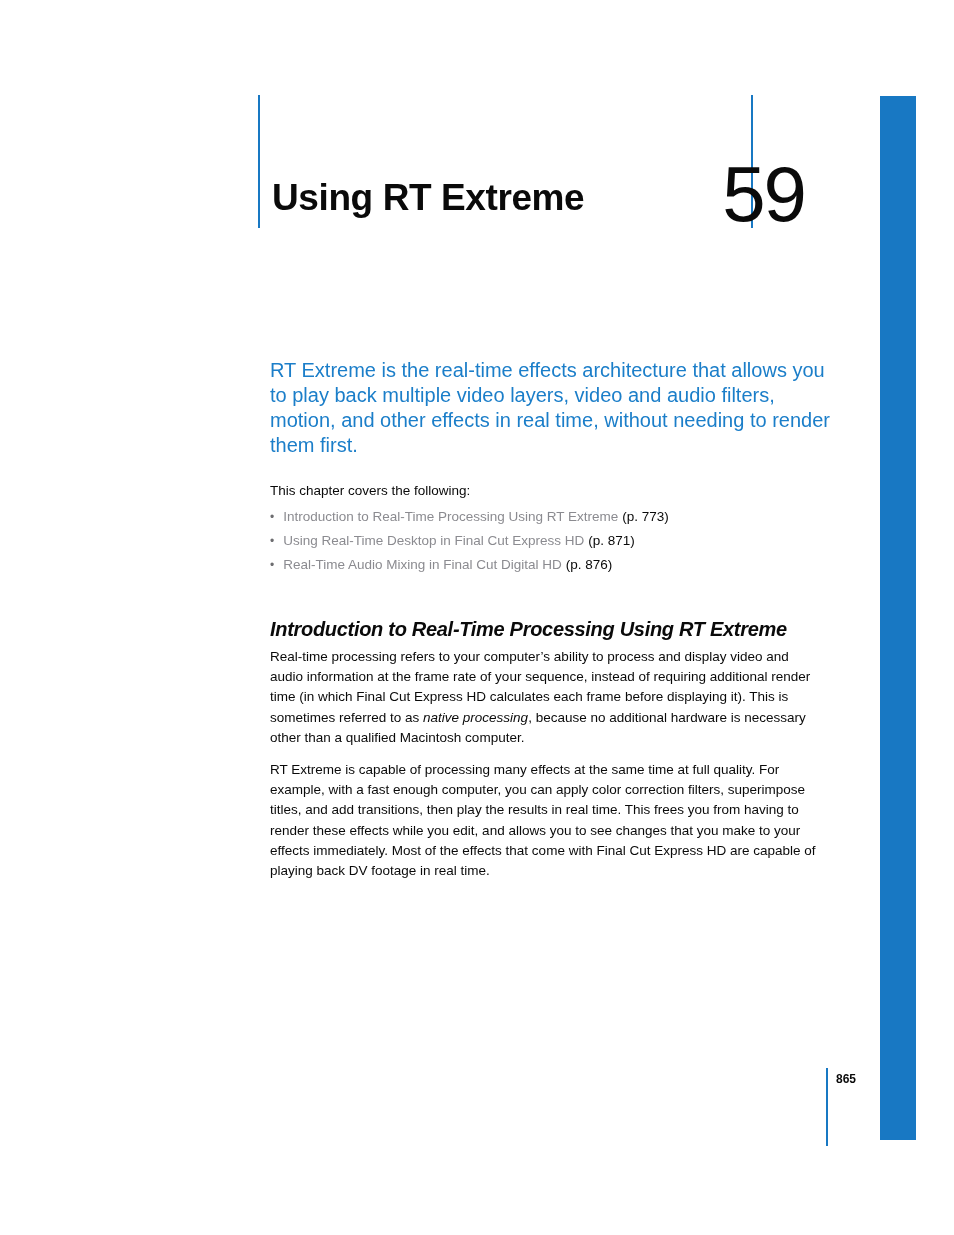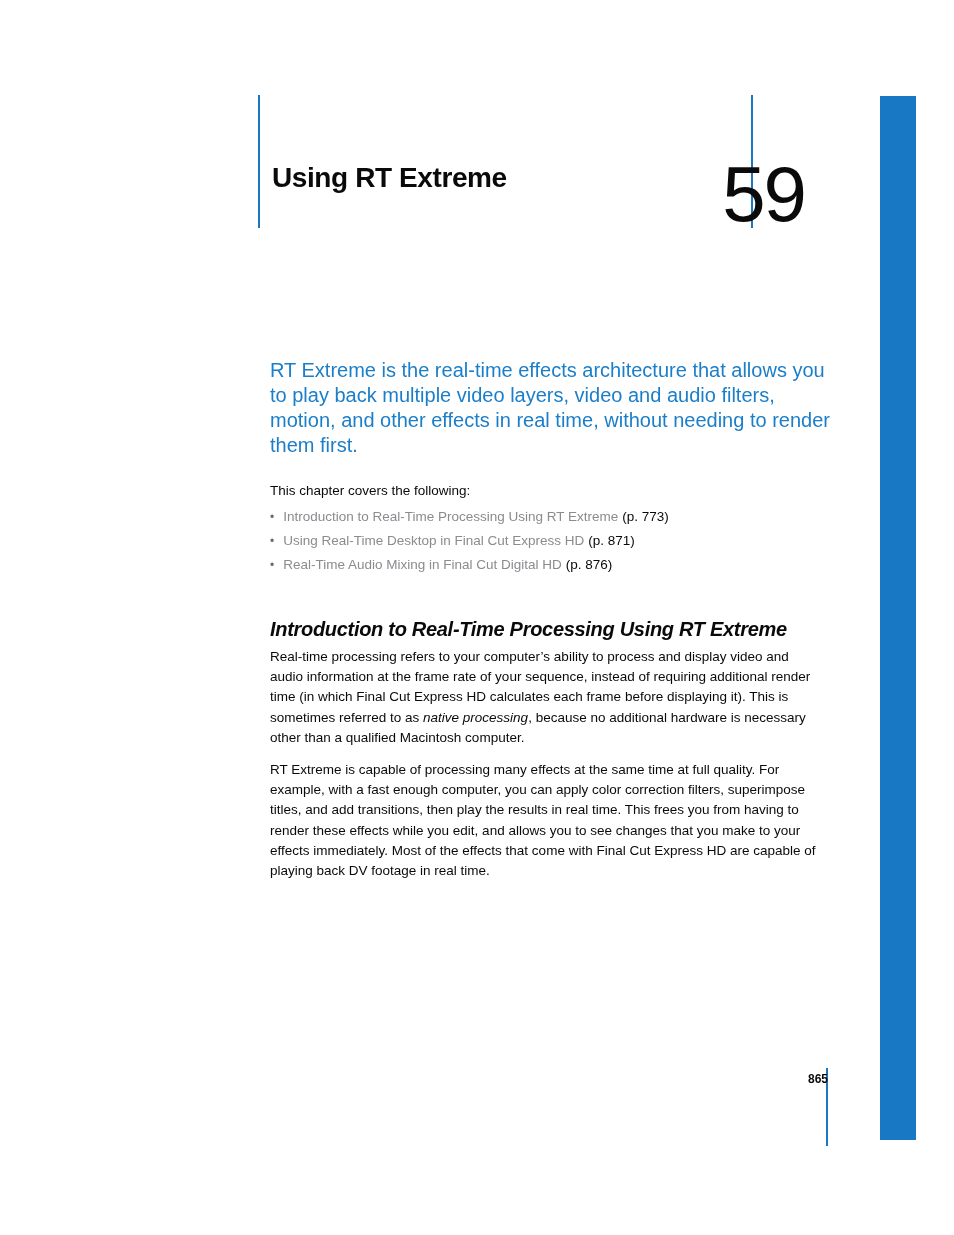--- a/index.html
+++ b/index.html
@@ -12,21 +12,21 @@
   html,body{background:#ffffff;}
   body{font-family:"Liberation Sans", sans-serif; color:var(--text-black);}
   .page{position:relative;width:954px;height:1235px;background:#ffffff;overflow:hidden;}
 
   
   .edge-bar{position:absolute;left:880px;top:96px;width:36px;height:1044px;background:var(--accent-blue);}
 
   
   .rule-left{position:absolute;left:258px;top:95px;width:2px;height:133px;background:var(--accent-blue);}
   .rule-right{position:absolute;left:751px;top:95px;width:2px;height:133px;background:var(--accent-blue);}
-  .chapter-title{position:absolute;left:272px;top:162px;font-size:28px;font-weight:700;letter-spacing:-0.4px;color:var(--text-black);white-space:nowrap;}
+  .chapter-title{position:absolute;left:272px;top:177px;font-size:37px;font-weight:700;letter-spacing:-0.4px;color:var(--text-black);white-space:nowrap;}
   .chapter-number{position:absolute;left:695px;top:155px;width:110px;text-align:right;font-size:78px;line-height:1;font-weight:400;letter-spacing:-2px;color:var(--text-black);}
 
   
   .intro{position:absolute;left:270px;top:358px;width:560px;font-size:20px;line-height:25px;font-weight:400;color:var(--intro-blue);}
 
   
   .toc{position:absolute;left:270px;top:481px;width:560px;font-size:13.5px;}
   .toc-lead{line-height:20px;color:var(--text-black);}
   .toc-list{list-style:none;margin-top:4px;}
   .toc-item{line-height:24px;white-space:nowrap;}
@@ -36,21 +36,21 @@
 
   
   .section{position:absolute;left:270px;top:616px;width:554px;}
   .section-heading{font-size:20px;line-height:26px;font-weight:700;font-style:italic;letter-spacing:-0.3px;color:var(--text-black);margin-bottom:5px;}
   .body-para{font-size:13.5px;line-height:20.2px;color:var(--text-black);}
   .body-para + .body-para{margin-top:12px;}
   .inline-italic{font-style:italic;}
 
   
   .footer-rule{position:absolute;left:826px;top:1068px;width:2px;height:78px;background:var(--accent-blue);}
-  .page-number{position:absolute;left:808px;top:1072px;font-size:12px;font-weight:700;color:var(--text-black);}
+  .page-number{position:absolute;left:836px;top:1072px;font-size:12px;font-weight:700;color:var(--text-black);}
 </style>
 </head>
 <body>
 
 <div class="page">
 
   <div class="edge-bar"></div>
 
   <div class="rule-left"></div>
   <h1 class="chapter-title">Using RT Extreme</h1>

